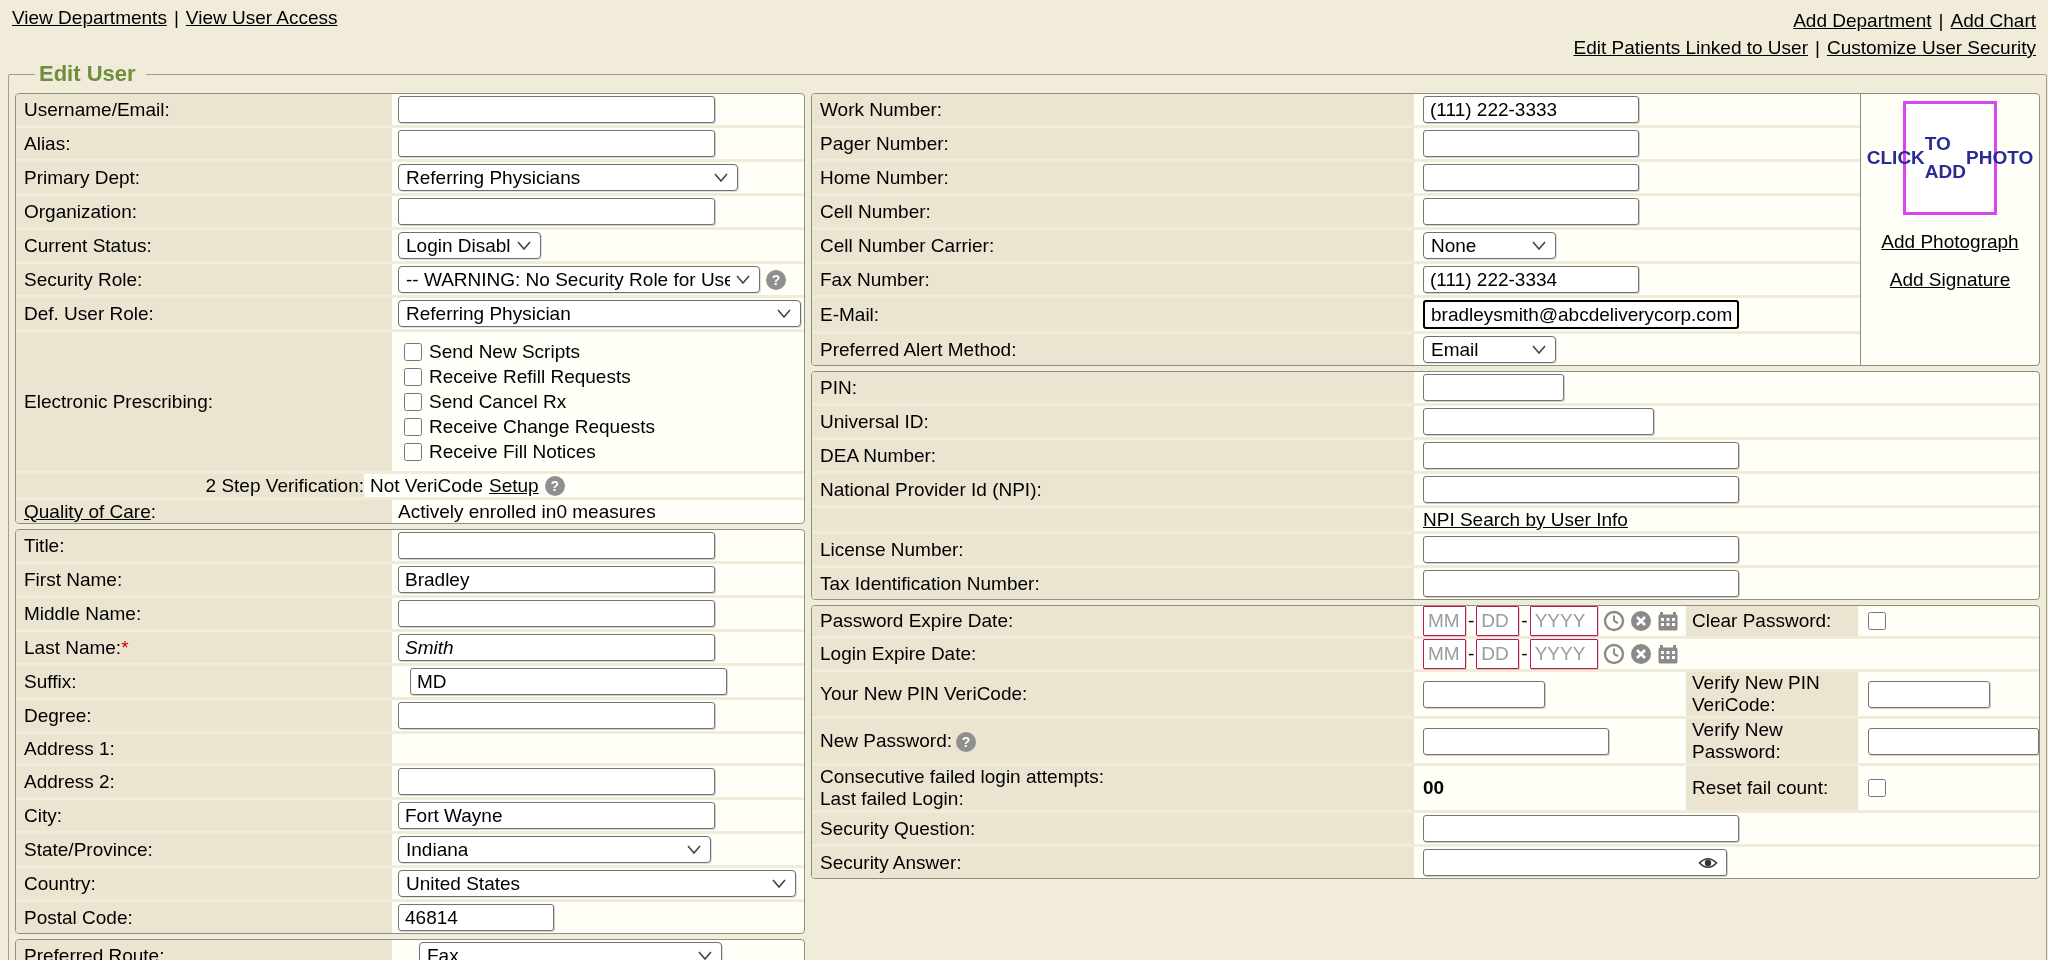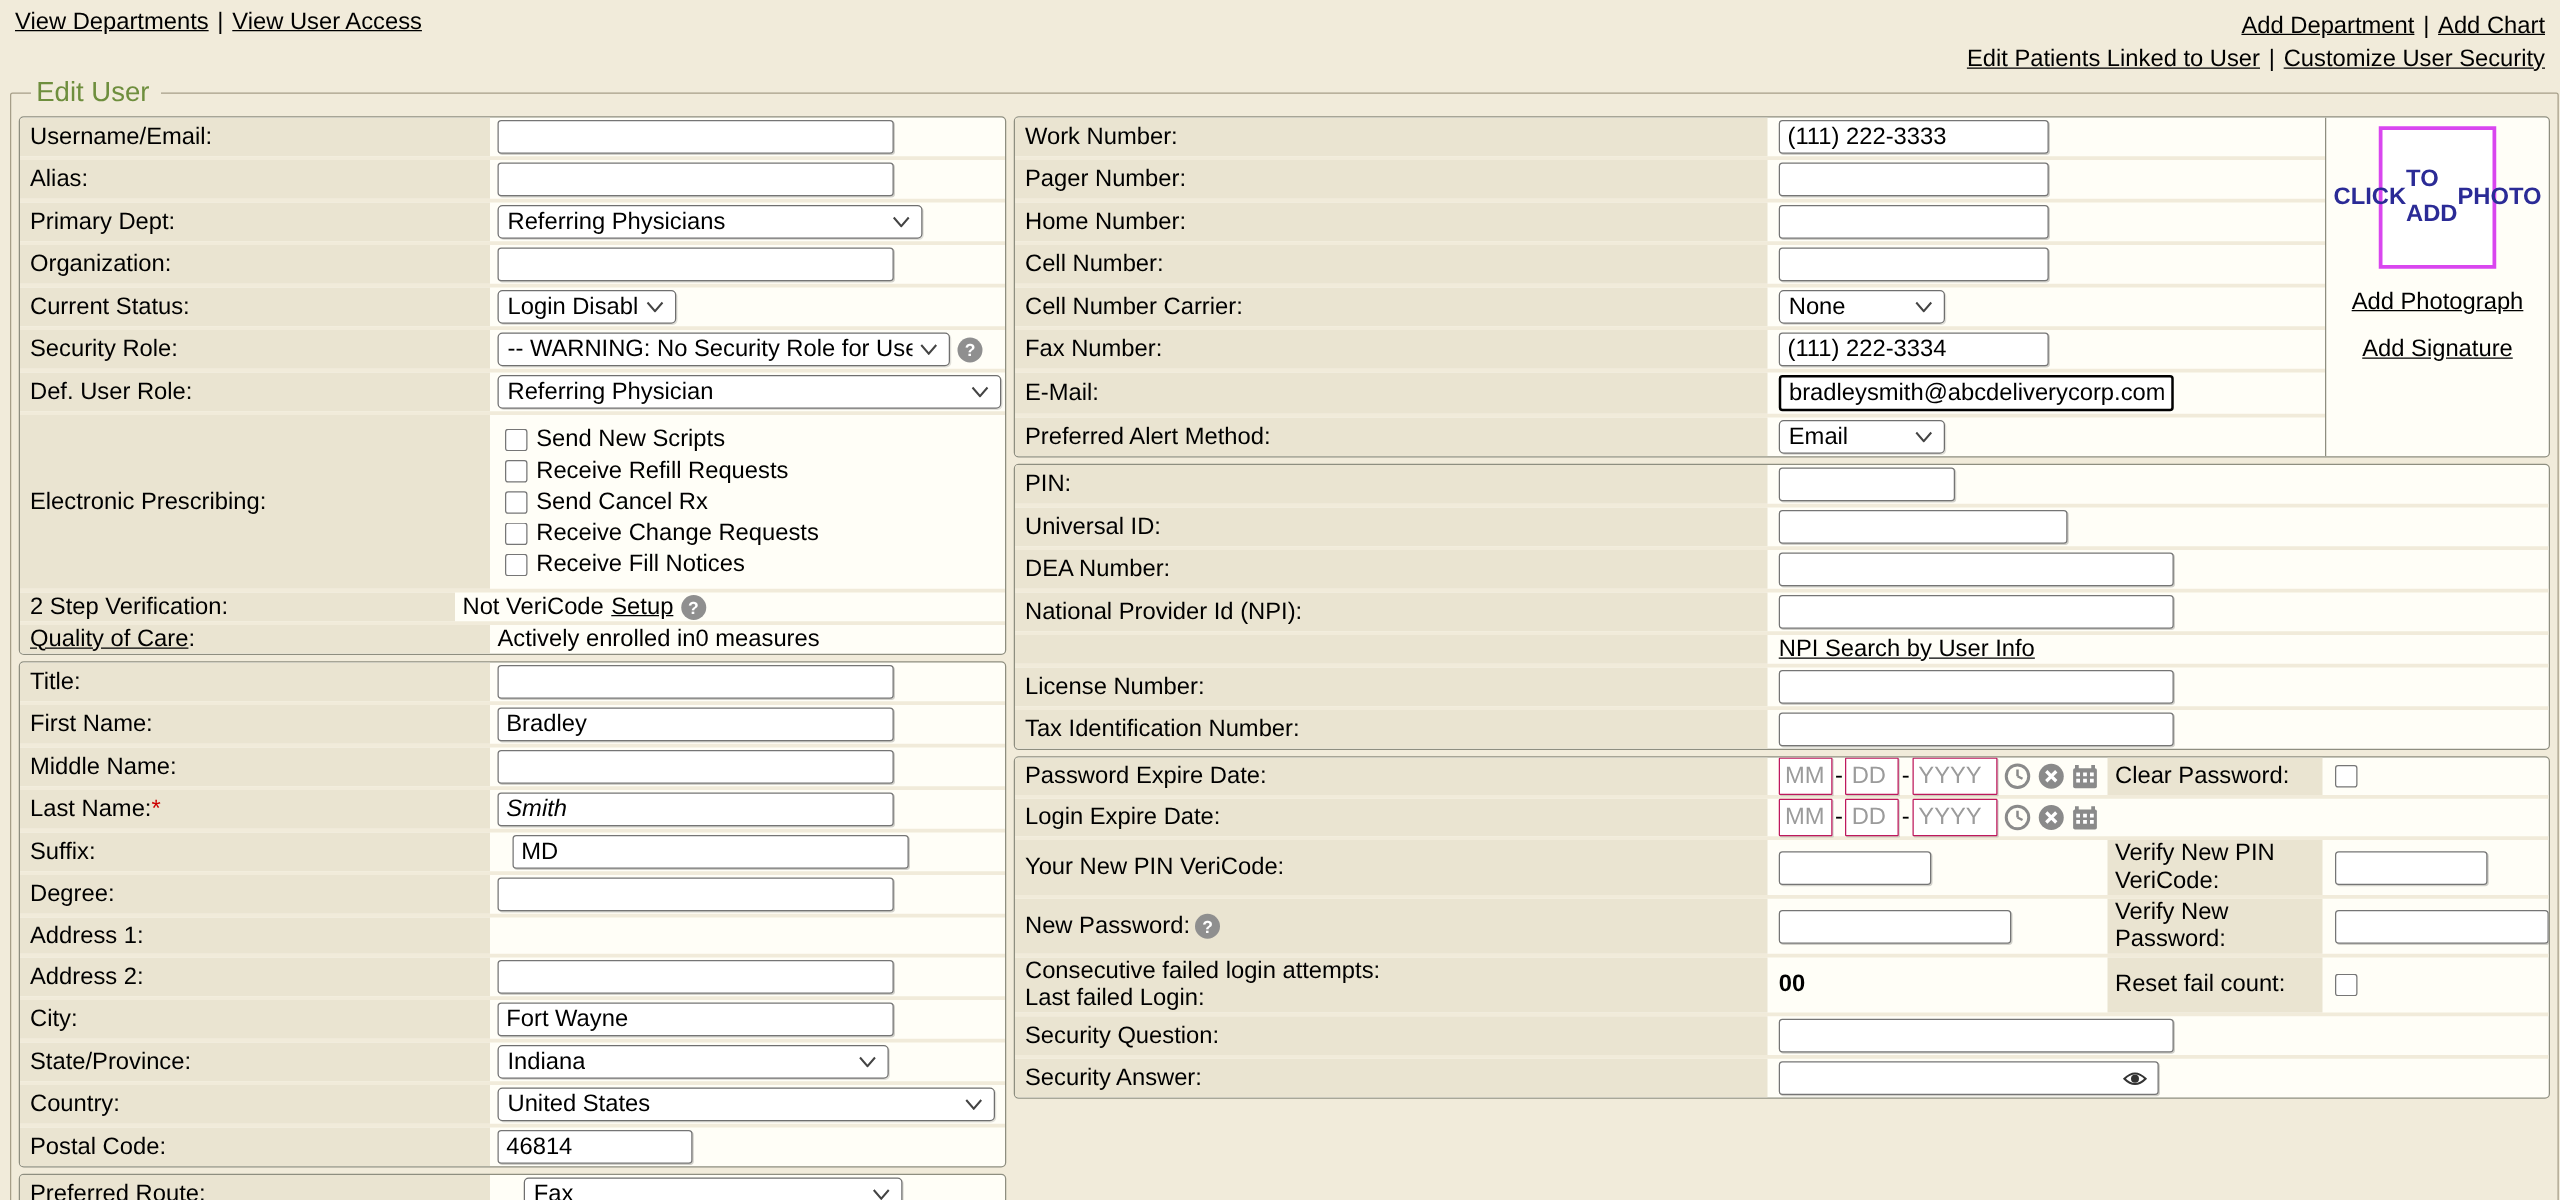--- a/index.html
+++ b/index.html
@@ -11,38 +11,38 @@
   .lnk{text-decoration:underline;color:#000;cursor:pointer;}
   .sep{margin:0 7px;}
   .topbar{display:flex;justify-content:space-between;align-items:flex-start;padding:7px 12px 0 12px;}
   .top-right{text-align:right;line-height:27px;}
 
   fieldset.edit-user{
     margin:0 8px;border:1px solid #a69e88;border-radius:2px;
     padding:6px 6px 4px 6px;
   }
   fieldset.edit-user legend{
-    font-size:22px;font-weight:normal;color:#6e8e3d;
-    padding:0 10px 0 4px;margin-left:10px;
+    font-size:22px;font-weight:bold;color:#6e8e3d;
+    padding:0 10px 0 4px;margin-left:20px;
   }
   .columns{display:flex;gap:6px;align-items:flex-start;}
   .col-left{width:790px;flex:none;display:flex;flex-direction:column;gap:5px;}
   .col-right{flex:1;display:flex;flex-direction:column;gap:5px;}
 
   .box{border:1px solid #8e8e80;border-radius:4px;background:#fffef7;overflow:hidden;}
   .row{display:flex;align-items:center;min-height:29px;border-bottom:3px solid #f1ebda;}
   .rows > .row:last-child, .box > .row:last-child{border-bottom:none;}
   .row.slim{min-height:23px;}
   .row.tall{min-height:42px;}
   .row.med{min-height:40px;}
 
   .lbl{width:376px;flex:none;align-self:stretch;background:#eae4d1;
        display:flex;flex-direction:column;justify-content:center;
        padding-left:8px;box-sizing:border-box;line-height:22px;}
-  .lbl.narrow{width:348px;}
+  .lbl.narrow{width:348px;align-items:flex-end;}
   .col-right .lbl{width:602px;}
   .val{flex:1;display:flex;align-items:center;padding-left:6px;}
   .col-right .val{padding-left:9px;}
   .box-route .val{padding-left:27px;}
   .val.wfix{width:263px;flex:none;}
   .lbl2{width:172px;flex:none;align-self:stretch;background:#eae4d1;
         display:flex;flex-direction:column;justify-content:center;
         padding-left:6px;box-sizing:border-box;line-height:22px;}
   .val2{flex:1;display:flex;align-items:center;padding-left:10px;}
 

